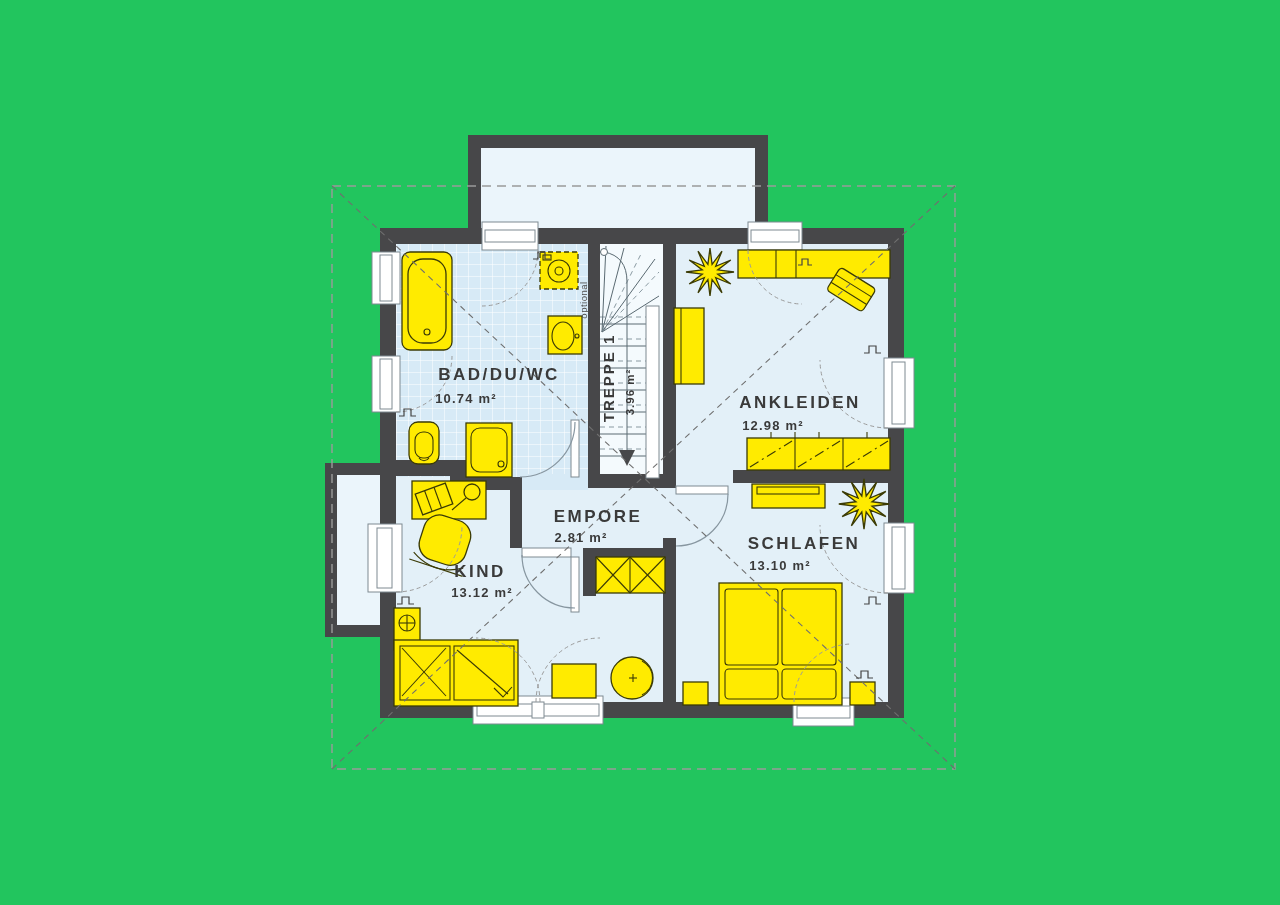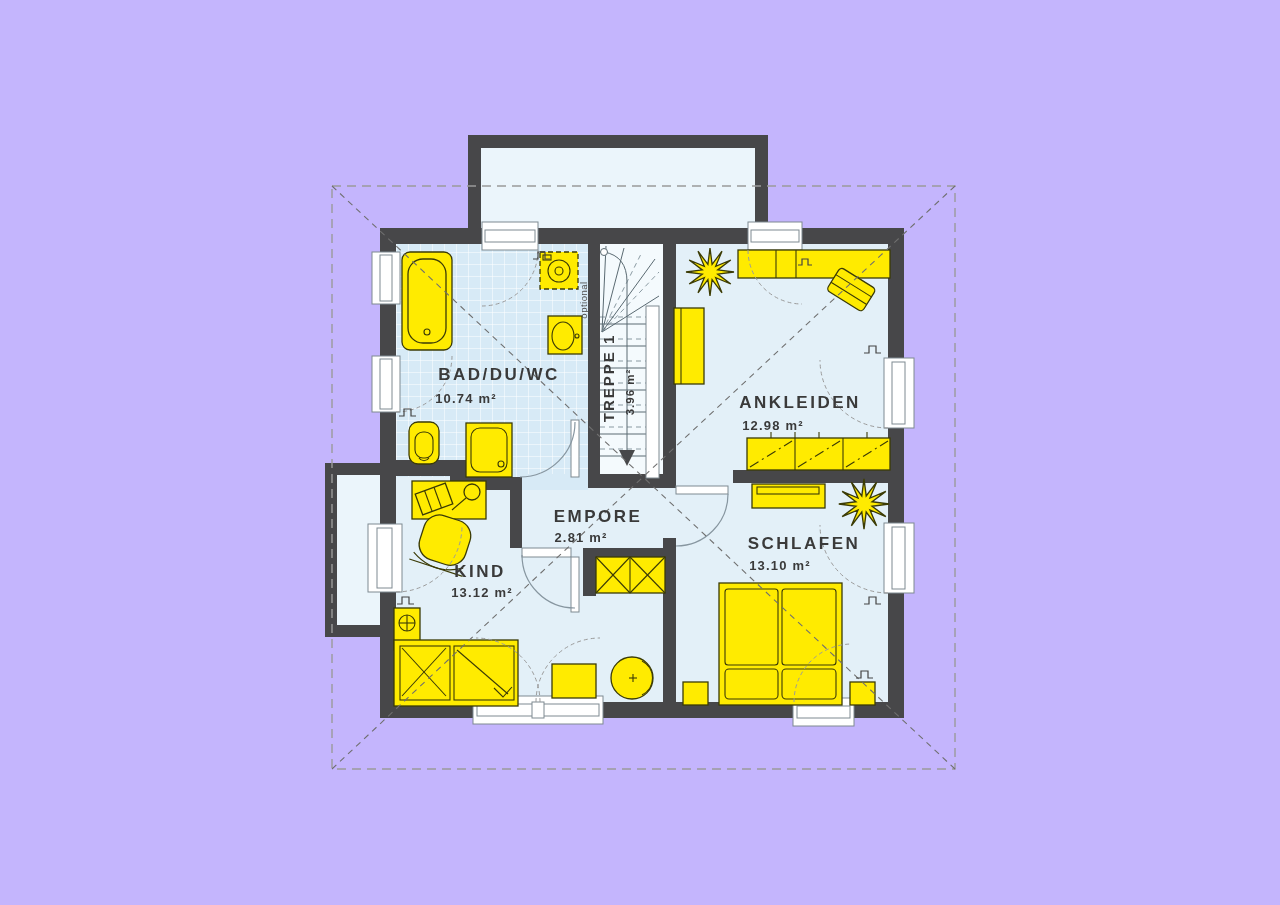--- a/index.html
+++ b/index.html
@@ -1,16 +1,16 @@
 <!DOCTYPE html>
 <html><head>
 <meta charset="utf-8">
 <style>
   html,body{margin:0;padding:0;background:#ffffff;}
-  .stage{position:relative;width:1280px;height:905px;background:#c4b5fd;overflow:hidden;
+  .stage{position:relative;width:1280px;height:905px;background:#22c55e;overflow:hidden;
          font-family:"Liberation Sans", sans-serif;}
   svg{position:absolute;left:0;top:0;}
   text{font-family:"Liberation Sans", sans-serif;fill:#3a3a3a;font-weight:bold;}
   .room-name{font-size:17px;letter-spacing:2.5px;}
   .room-area{font-size:13px;letter-spacing:1.2px;}
   .room-name-v{font-size:15px;letter-spacing:2px;}
   .room-area-v{font-size:11.5px;letter-spacing:1px;}
   .optional-lbl{font-size:9.5px;font-weight:normal;fill:#4a4a4a;letter-spacing:.5px;}
   .wall{fill:#474749;}
   .furn{fill:#ffeb00;stroke:#3b3b06;stroke-width:1.3;}

